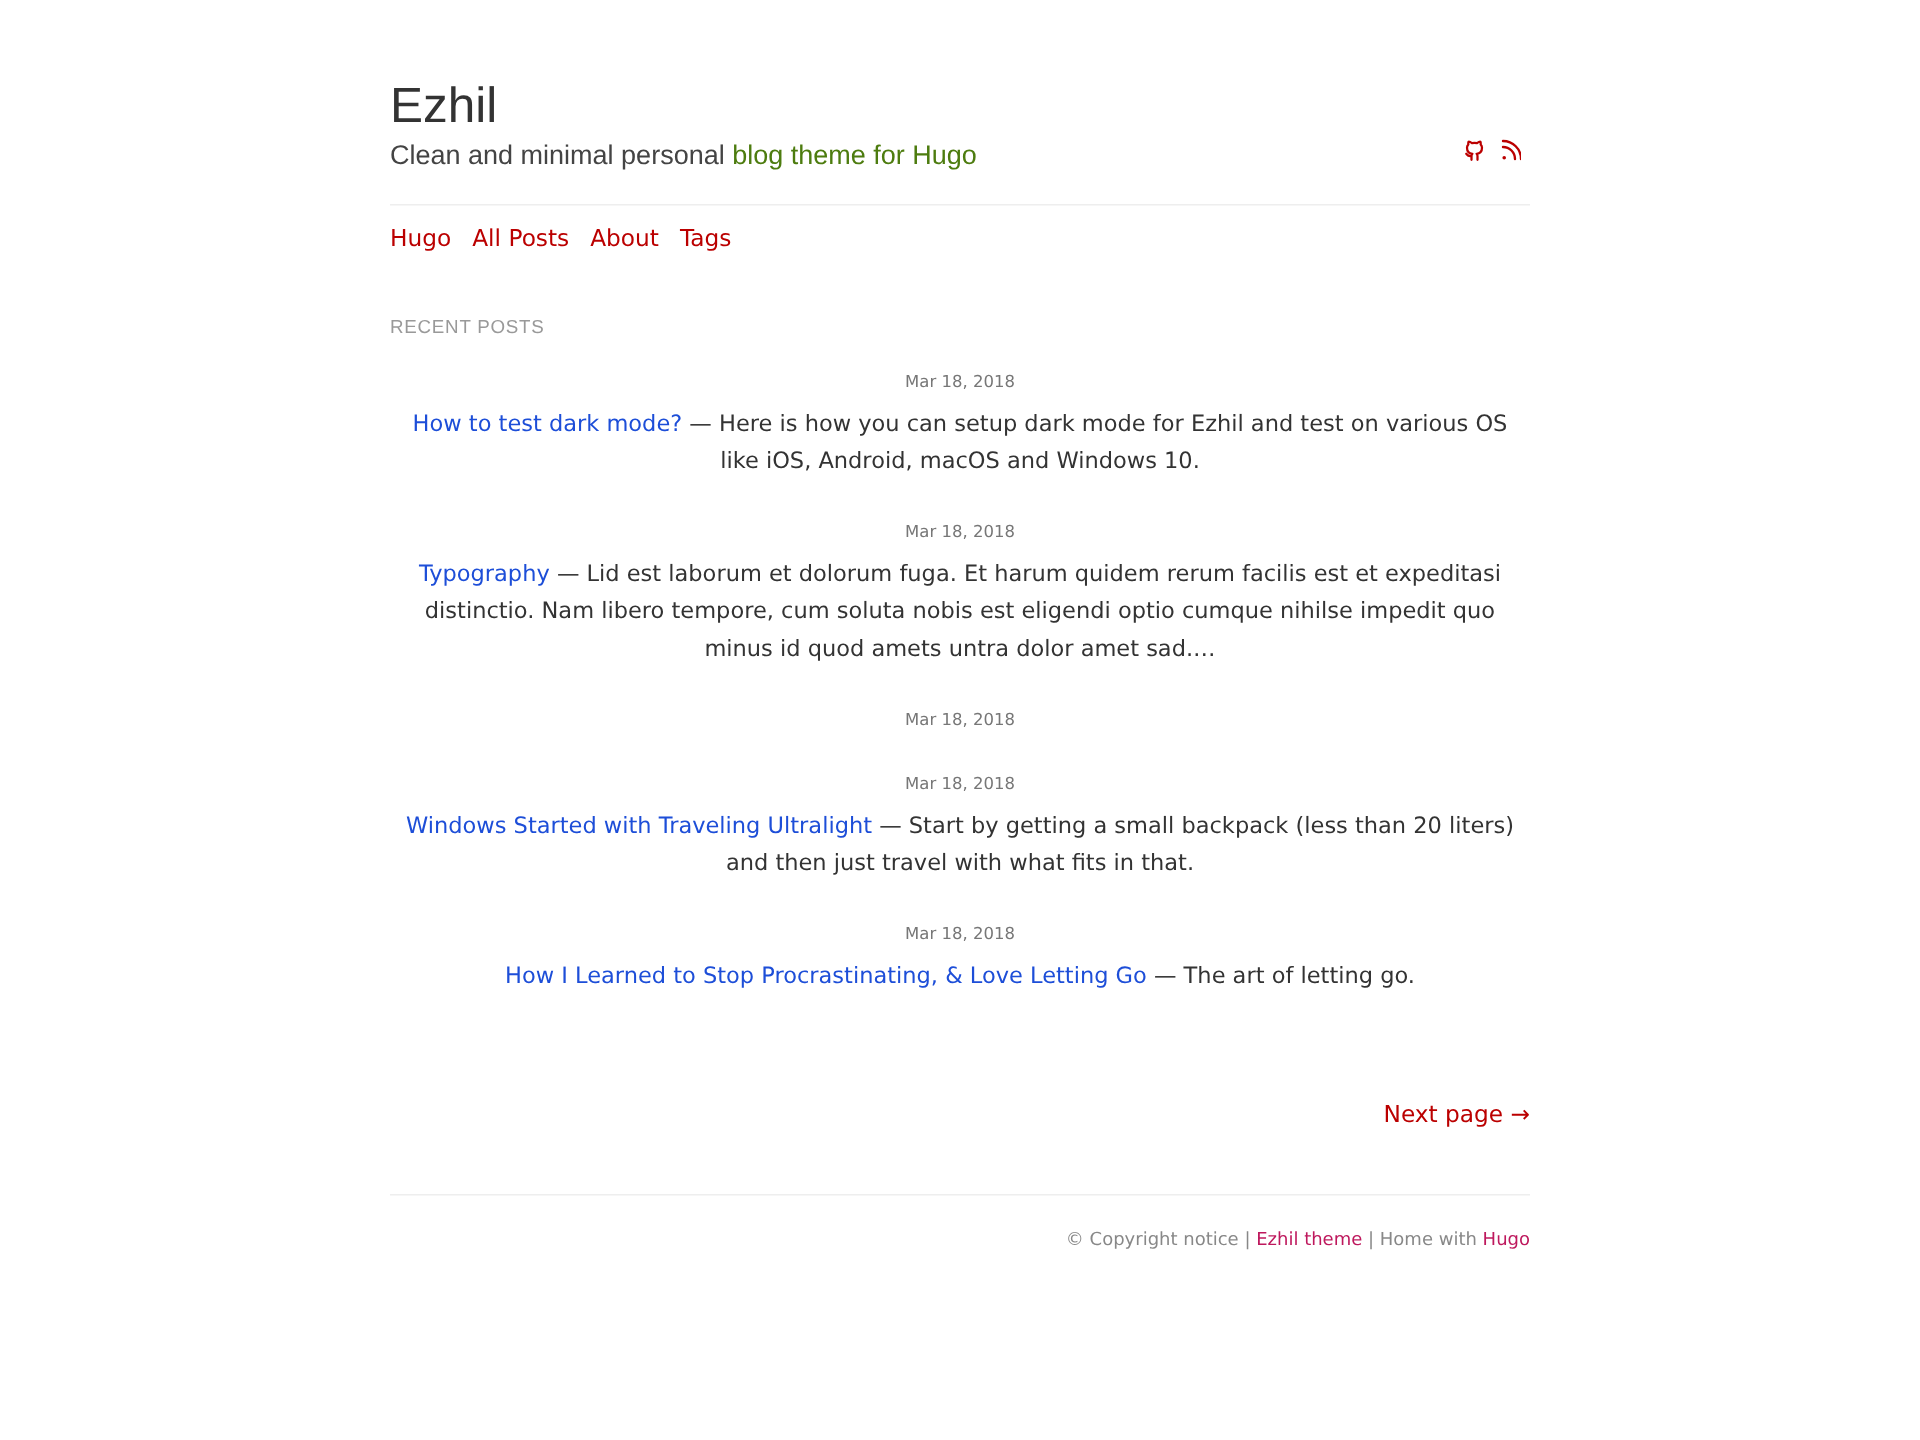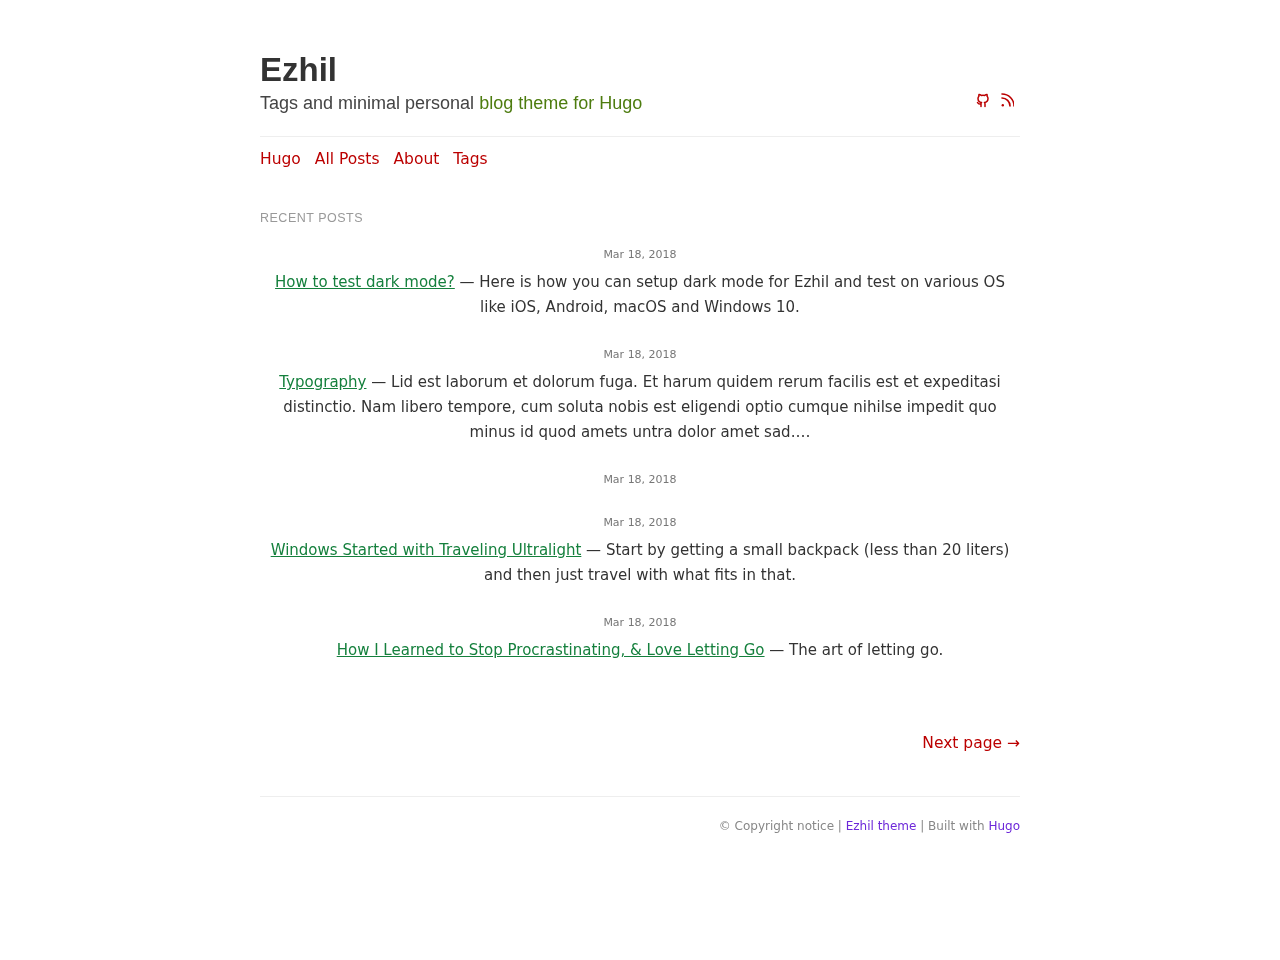--- a/index.html
+++ b/index.html
@@ -6,21 +6,21 @@
     body {
       width: 1280px; height: 960px; overflow: hidden;
       font-family: "DejaVu Sans", sans-serif;
       color: #333333;
     }
     a { color: #bb0000; text-decoration: none; }
     .container { position: absolute; left: 260px; top: 0; width: 760px; }
     .header { position: relative; height: 136px; border-bottom: 1px solid #eeeeee; }
     .site-title {
       position: absolute; left: 0; top: 50px;
-      font-family: "Liberation Sans", sans-serif; font-weight: 700;
+      font-family: "Liberation Sans", sans-serif; font-weight: 400;
       font-size: 33px; color: #333333; letter-spacing: 0px; line-height: 40px;
     }
     .tagline {
       position: absolute; left: 0; top: 91px;
       font-family: "Liberation Sans", sans-serif;
       font-size: 18px; color: #444444; line-height: 24px;
     }
     .tagline .accent { color: #4d7c0f; }
     .social { position: absolute; right: 6px; top: 92px; display: flex; gap: 10px; }
     .social a { display: inline-block; width: 14px; height: 16px; }
@@ -28,33 +28,33 @@
     .nav a { font-family: "DejaVu Sans", sans-serif; font-size: 15.5px; color: #bb0000; line-height: 22px; }
     .section-title {
       position: absolute; top: 211px; left: 0;
       font-family: "Liberation Sans", sans-serif; font-size: 12.5px;
       color: #999999; letter-spacing: 0.5px; text-align: right;
     }
     .posts { position: absolute; top: 247px; left: 0; width: 760px; }
     .post { margin-bottom: 27px; text-align: center; }
     .post-date { font-family: "DejaVu Sans", sans-serif; font-size: 11px; color: #777777; line-height: 16px; margin-bottom: 7px; }
     .post-body { font-family: "DejaVu Sans", sans-serif; font-size: 15px; line-height: 25px; color: #333333; }
-    .post-body a { color: #15803d; text-decoration: underline; }
+    .post-body a { color: #1d4ed8; }
     .next-page { position: absolute; top: 732px; right: 0; font-size: 15.5px; line-height: 22px; margin-left: 13px; }
     .footer-line { position: absolute; top: 796px; left: 0; width: 760px; border-top: 1px solid #eeeeee; }
     .footer { position: absolute; top: 818px; right: 0; font-size: 12px; color: #888888; line-height: 16px; }
-    .footer a { color: #6d28d9; }
+    .footer a { color: #be185d; }
   </style>
 </head>
 <body>
 
 <div class="container">
   <header class="header">
     <div class="site-title">Ezhil</div>
-    <div class="tagline"><span>Tags and minimal personal </span><span class="accent">blog theme for Hugo</span></div>
+    <div class="tagline"><span>Clean and minimal personal </span><span class="accent">blog theme for Hugo</span></div>
     <div class="social">
       <a href="#">
         <svg width="14" height="16" viewBox="0 0 14 16" fill="none" stroke="#bb0000" stroke-width="1.5" stroke-linecap="round" stroke-linejoin="round">
           <path d="M5 14.5v-2.5c-2.5.5-3-1-3.5-1.5M9 14.5v-2.5c0-.8-.2-1.2-.6-1.5 2-.2 3.6-1 3.6-4 0-.9-.3-1.6-.9-2.2.1-.5.1-1.2-.1-1.8 0 0-.8-.2-2.3.9a7 7 0 0 0-3.4 0C3.8 2.3 3 2.5 3 2.5c-.2.6-.2 1.3-.1 1.8-.6.6-.9 1.3-.9 2.2 0 3 1.6 3.8 3.6 4-.4.3-.6.8-.6 1.5"></path>
         </svg>
       </a>
       <a href="#">
         <svg width="14" height="16" viewBox="0 0 14 16" fill="none" stroke="#bb0000" stroke-width="1.6" stroke-linecap="round">
           <path d="M2 6a8 8 0 0 1 8 8"></path>
           <path d="M2 2a12 12 0 0 1 12 12"></path>
@@ -91,14 +91,14 @@
     </div>
     <div class="post">
       <div class="post-date">Mar 18, 2018</div>
       <div class="post-body"><a href="#">How I Learned to Stop Procrastinating, &amp; Love Letting Go</a><span> — The art of letting go.</span></div>
     </div>
   </div>
 
   <a href="#" class="next-page">Next page →</a>
 
   <div class="footer-line"></div>
-  <footer class="footer"><span>© Copyright notice | </span><a href="#">Ezhil theme</a><span> | Built with </span><a href="#">Hugo</a></footer>
+  <footer class="footer"><span>© Copyright notice | </span><a href="#">Ezhil theme</a><span> | Home with </span><a href="#">Hugo</a></footer>
 </div>
 
 </body></html>

